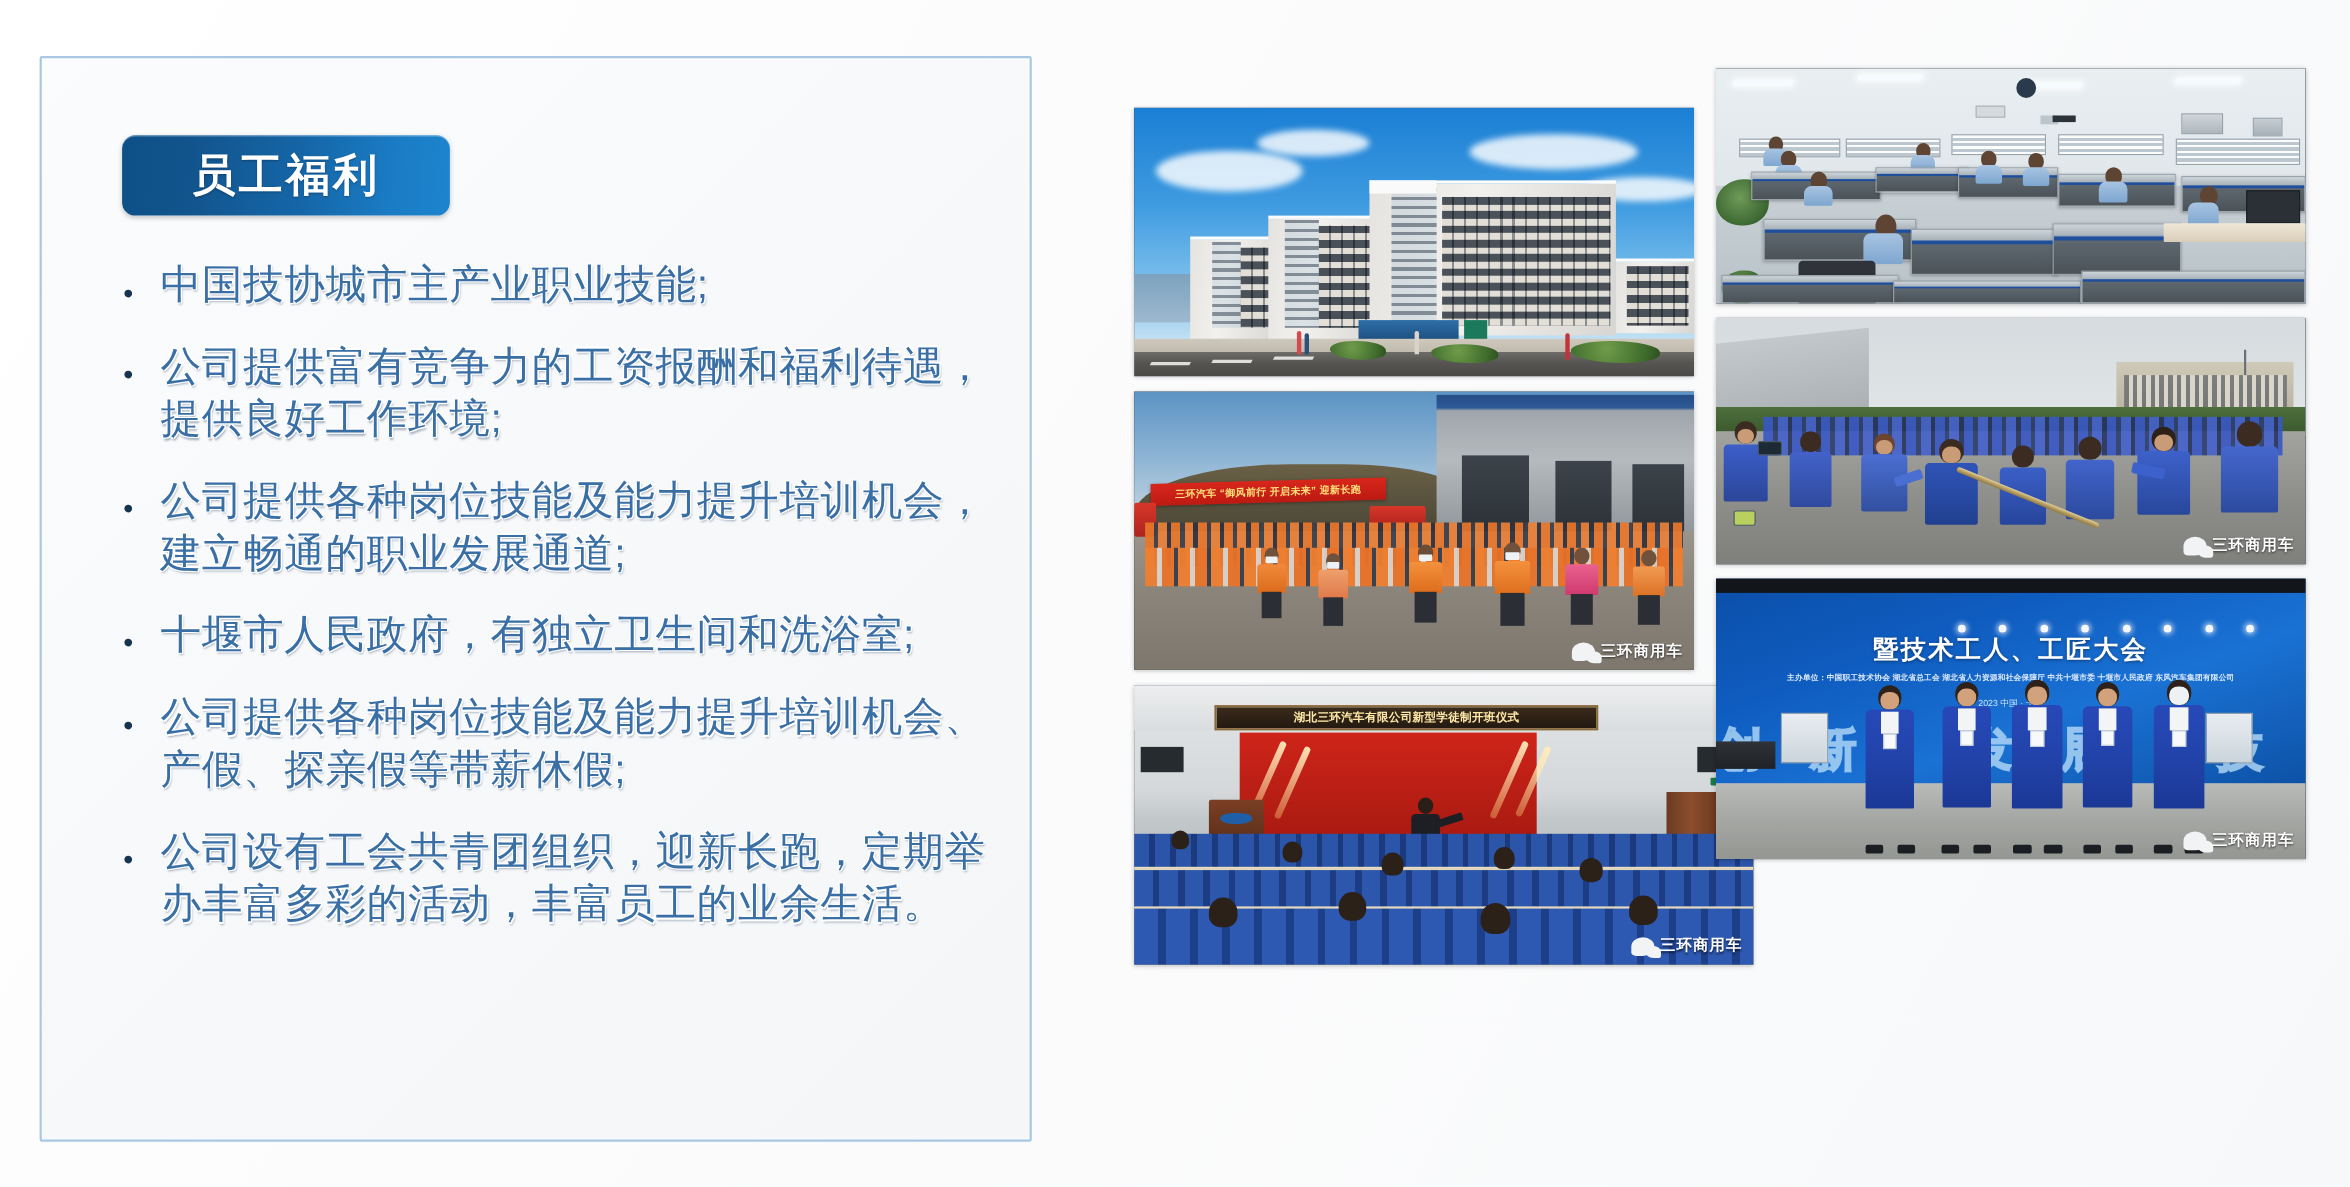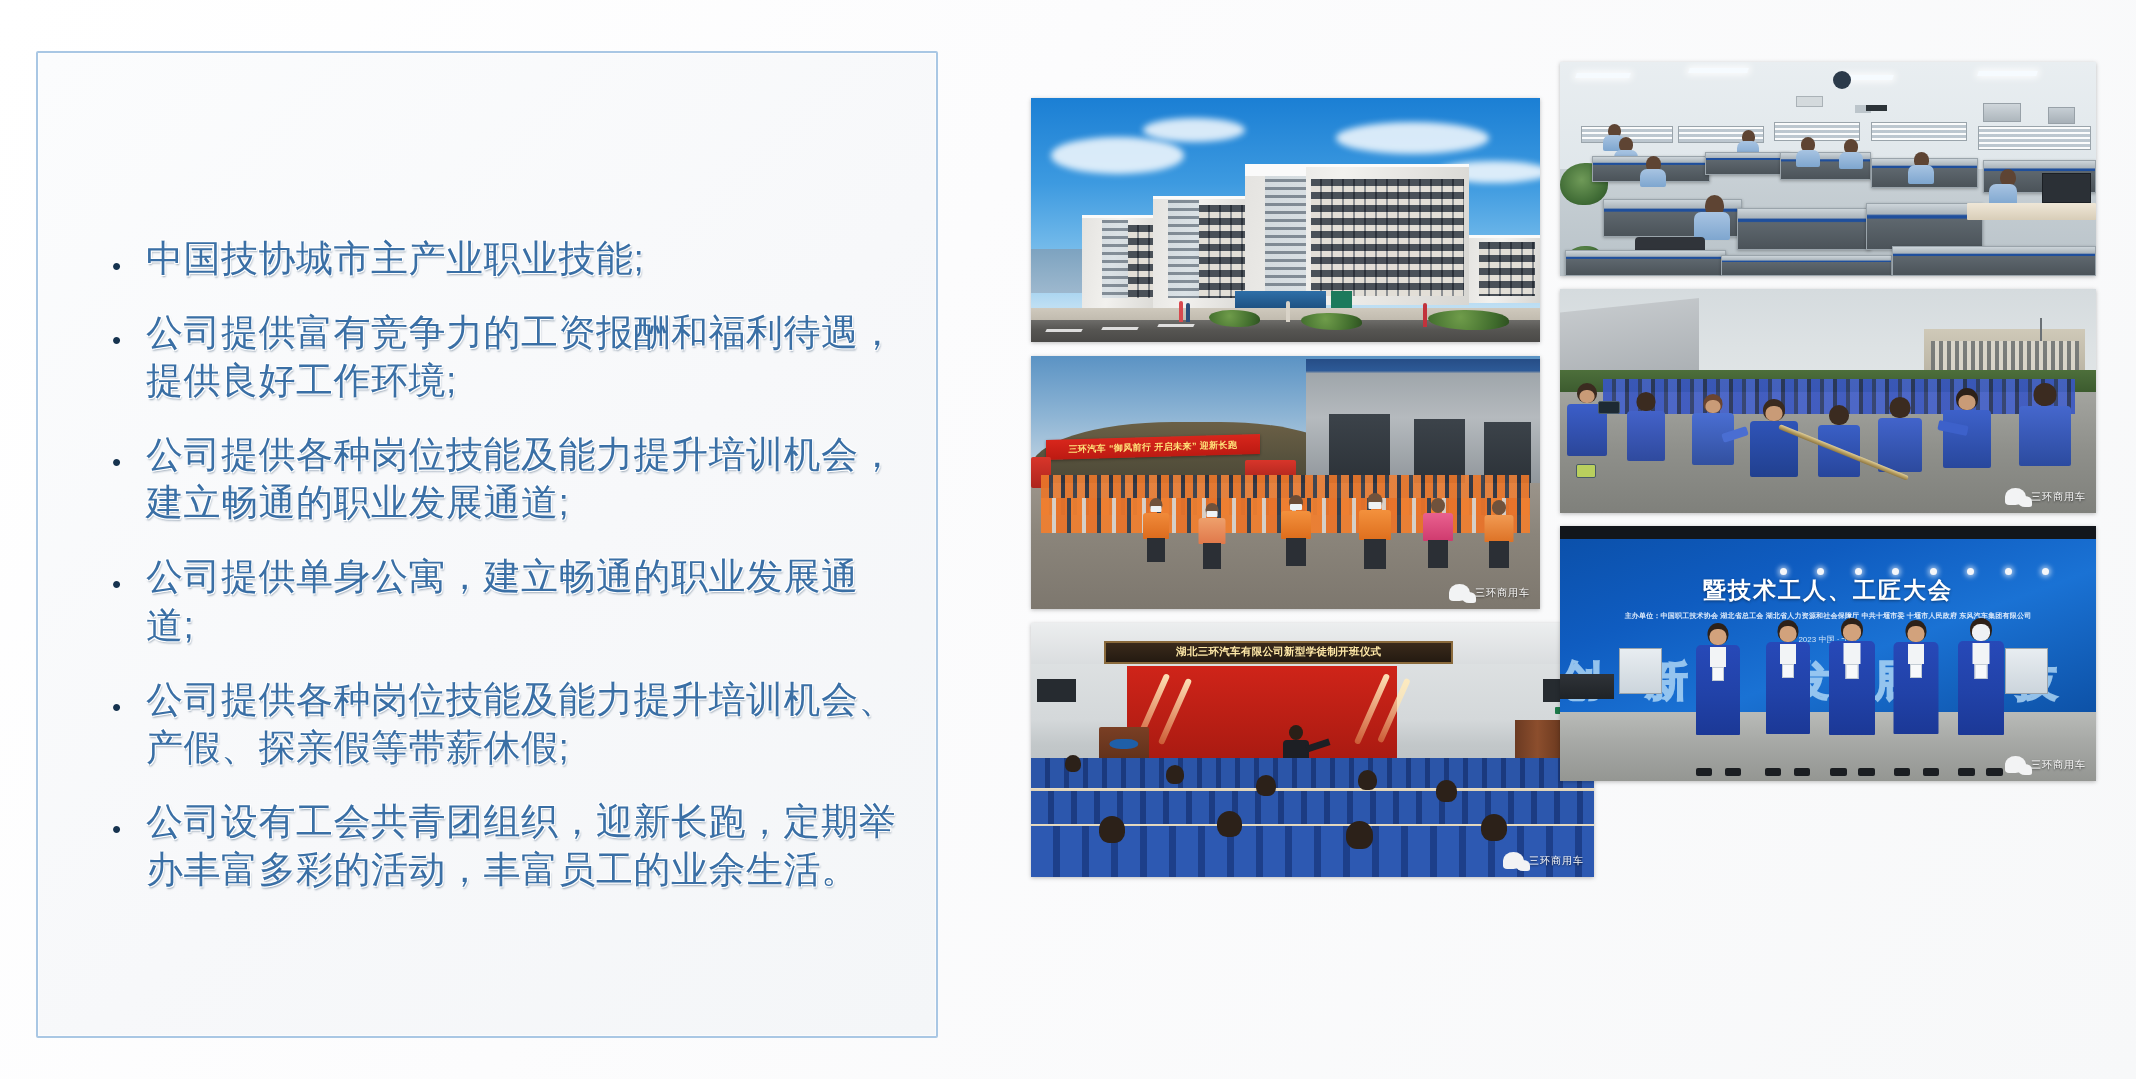--- a/index.html
+++ b/index.html
@@ -138,22 +138,22 @@
   .wm-icon::after {
     content: "";
     position: absolute;
     right: -6px; bottom: -2px;
     width: 14px; height: 11px;
     border-radius: 50% 50% 20% 50%;
     background: #f2f3f4;
   }
   .wm-text {
     color: #ffffff;
-    font-size: 10px;
-    font-weight: normal;
+    font-size: 14px;
+    font-weight: bold;
     letter-spacing: 1px;
     text-shadow: 0 1px 2px rgba(0,0,0,0.7);
   }
 
   
   #photo-building { left: 0; top: 36px; width: 509px; height: 244px; }
   .sky {
     position: absolute; inset: 0;
     background: linear-gradient(180deg, #1b7fd4 0%, #3d9ae0 35%, #7dc0ec 66%, #bddef3 85%, #d9e6ea 100%);
   }
@@ -554,41 +554,44 @@
     border: 1px solid #9aa4ac;
   }
 </style>
 </head>
 <body>
 
 <div id="slide">
 
   <div id="text-panel">
 
+    <div id="title-badge">
+      <span id="title-badge-label">员工福利</span>
+    </div>
 
     <div id="bullet-list">
 
       <div class="bullet-row">
         <span class="bullet-marker">•</span>
         <span class="bullet-text">中国技协城市主产业职业技能;</span>
       </div>
 
       <div class="bullet-row">
         <span class="bullet-marker">•</span>
         <span class="bullet-text">公司提供富有竞争力的工资报酬和福利待遇，提供良好工作环境;</span>
       </div>
 
       <div class="bullet-row">
         <span class="bullet-marker">•</span>
         <span class="bullet-text">公司提供各种岗位技能及能力提升培训机会，建立畅通的职业发展通道;</span>
       </div>
 
       <div class="bullet-row">
         <span class="bullet-marker">•</span>
-        <span class="bullet-text">公司提供单身公寓，建立畅通的职业发展通道;</span>
+        <span class="bullet-text">十堰市人民政府，有独立卫生间和洗浴室;</span>
       </div>
 
       <div class="bullet-row">
         <span class="bullet-marker">•</span>
         <span class="bullet-text">公司提供各种岗位技能及能力提升培训机会、产假、探亲假等带薪休假;</span>
       </div>
 
       <div class="bullet-row">
         <span class="bullet-marker">•</span>
         <span class="bullet-text">公司设有工会共青团组织，迎新长跑，定期举办丰富多彩的活动，丰富员工的业余生活。</span>

